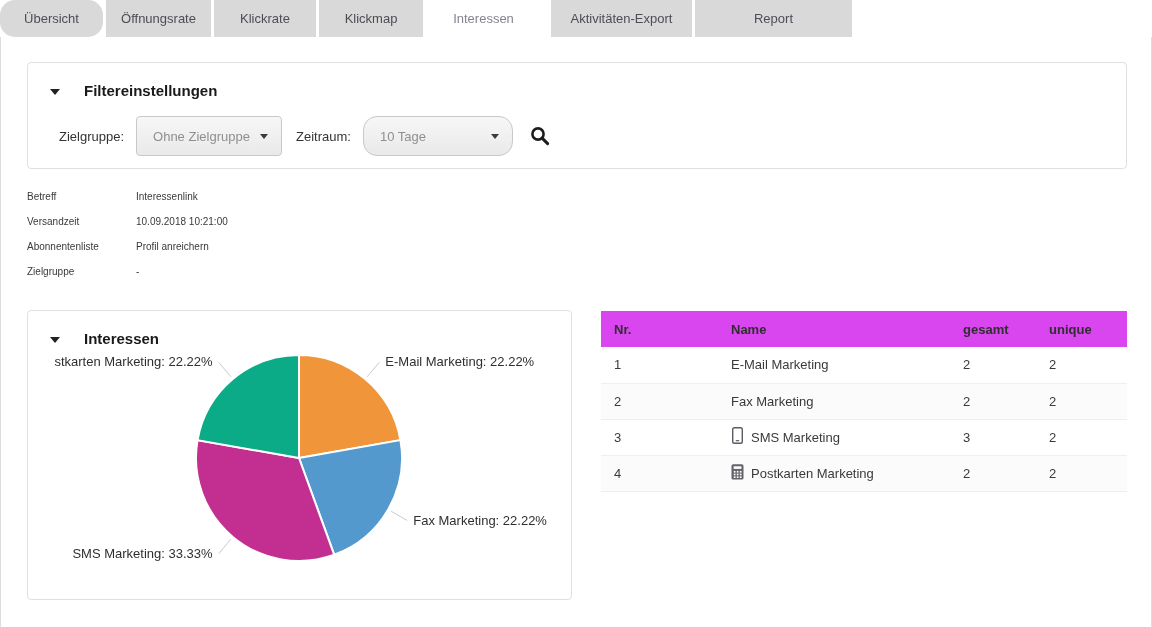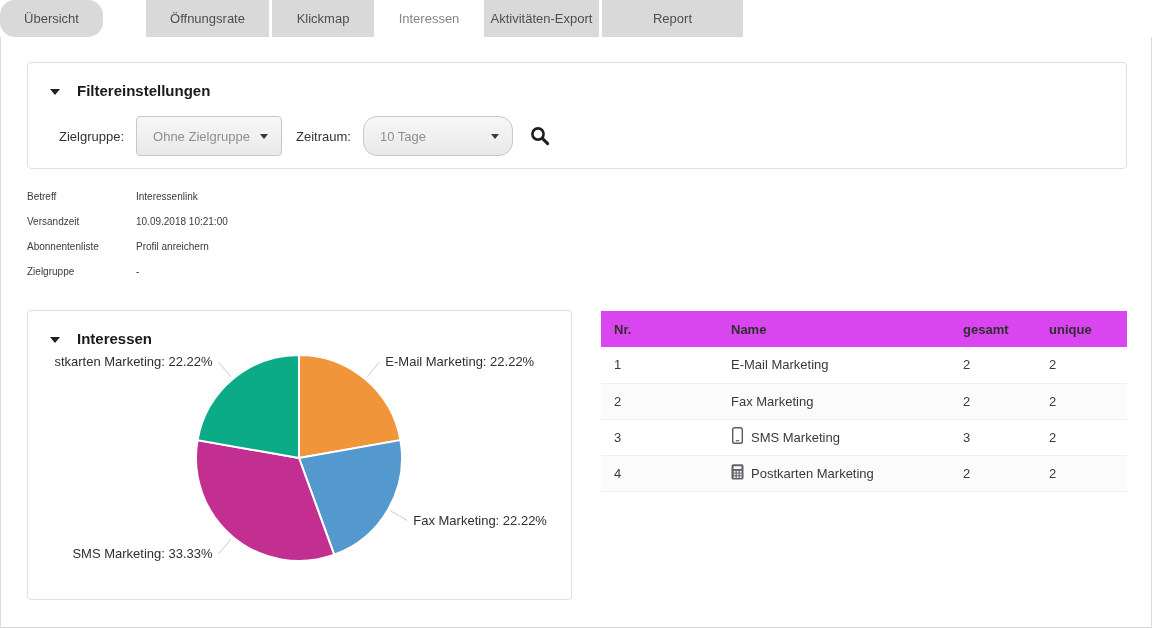--- a/index.html
+++ b/index.html
@@ -4,32 +4,32 @@
 <style>
   * { margin:0; padding:0; box-sizing:border-box; }
   html,body { width:1152px; height:628px; overflow:hidden; background:#fff;
     font-family:"Liberation Sans", sans-serif; }
 
   
   .tabbar { height:37px; display:flex; background:#fff; }
   .tab { height:37px; line-height:37px; text-align:center; background:#d9d9d9;
     color:#4d4d55; font-size:13px; margin-right:3px; cursor:pointer; }
   .tab.active { background:#fff; color:#85858d; }
-  .tab:nth-child(1){width:103px;border-radius:15px;} .tab:nth-child(2){width:123px;margin-left:40px;}
+  .tab:nth-child(1){width:103px;border-radius:15px;} .tab:nth-child(2){width:105px;}
   .tab:nth-child(3){width:102px;} .tab:nth-child(4){width:104px;}
-  .tab:nth-child(5){width:115px;} .tab:nth-child(6){width:141px;}
+  .tab:nth-child(5){width:115px;} .tab:nth-child(6){width:141px;margin-left:7px;}
   .tab:nth-child(7){width:157px;} .tab:nth-child(8){width:102px;}
 
   
   .content { position:relative; width:1152px; height:591px;
     border-left:1px solid #dcdcdc; border-right:1px solid #dcdcdc;
     border-bottom:1px solid #d2d2d2; background:#fff; }
 
   .panel { position:absolute; border:1px solid #e0e0e0; border-radius:4px; background:#fff; }
-  .panel-heading { display:flex; align-items:center; gap:17px; padding:19px 0 0 22px;
+  .panel-heading { display:flex; align-items:center; gap:24px; padding:19px 0 0 22px;
     font-size:15px; font-weight:bold; color:#1a1a1a; cursor:pointer; }
   .tri { width:0; height:0; border-left:5px solid transparent;
     border-right:5px solid transparent; border-top:6px solid #222; margin-top:2px; }
 
   
   .filter-panel { left:26px; top:25px; width:1100px; height:107px; }
   .filter-row { display:flex; align-items:center; padding-left:31px; margin-top:17px; }
   .filter-row label { font-size:13px; color:#333; }
   .dropdown { display:flex; align-items:center; justify-content:space-between;
     height:40px; border:1px solid #c8c8c8; border-radius:4px;
@@ -65,20 +65,21 @@
   .itable th:nth-child(3), .itable td:nth-child(3){ width:86px; }
   .itable th:nth-child(4), .itable td:nth-child(4){ width:91px; }
   .name-cell { display:flex; align-items:center; gap:7px; }
 </style>
 </head>
 <body>
 
 <div class="tabbar" id="tabbar">
     <div class="tab">Übersicht</div>
     <div class="tab">Öffnungsrate</div>
+    <div class="tab">Klickrate</div>
     <div class="tab">Klickmap</div>
     <div class="tab active">Interessen</div>
     <div class="tab">Aktivitäten-Export</div>
     <div class="tab">Report</div>
   </div>
 
 <div class="content">
 
   <div class="panel filter-panel">
     <div class="panel-heading">

